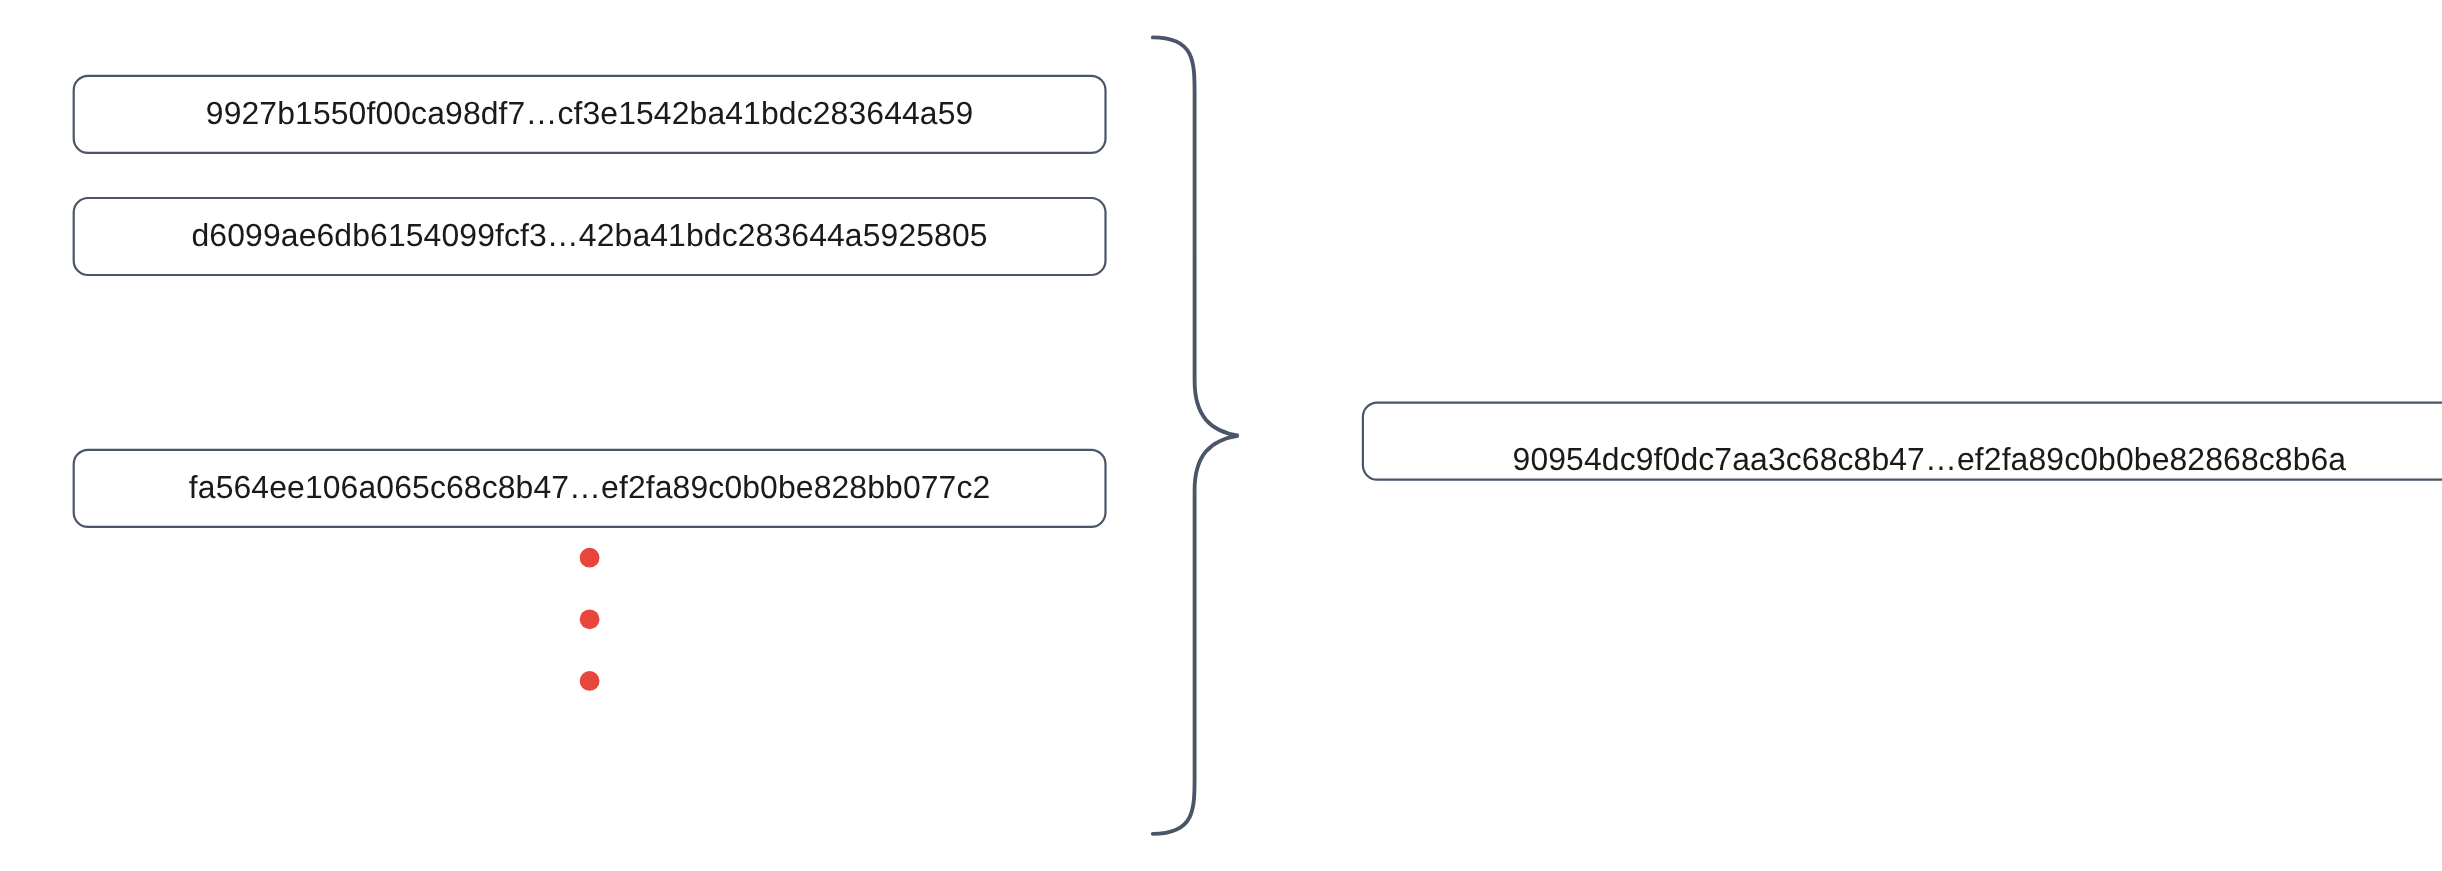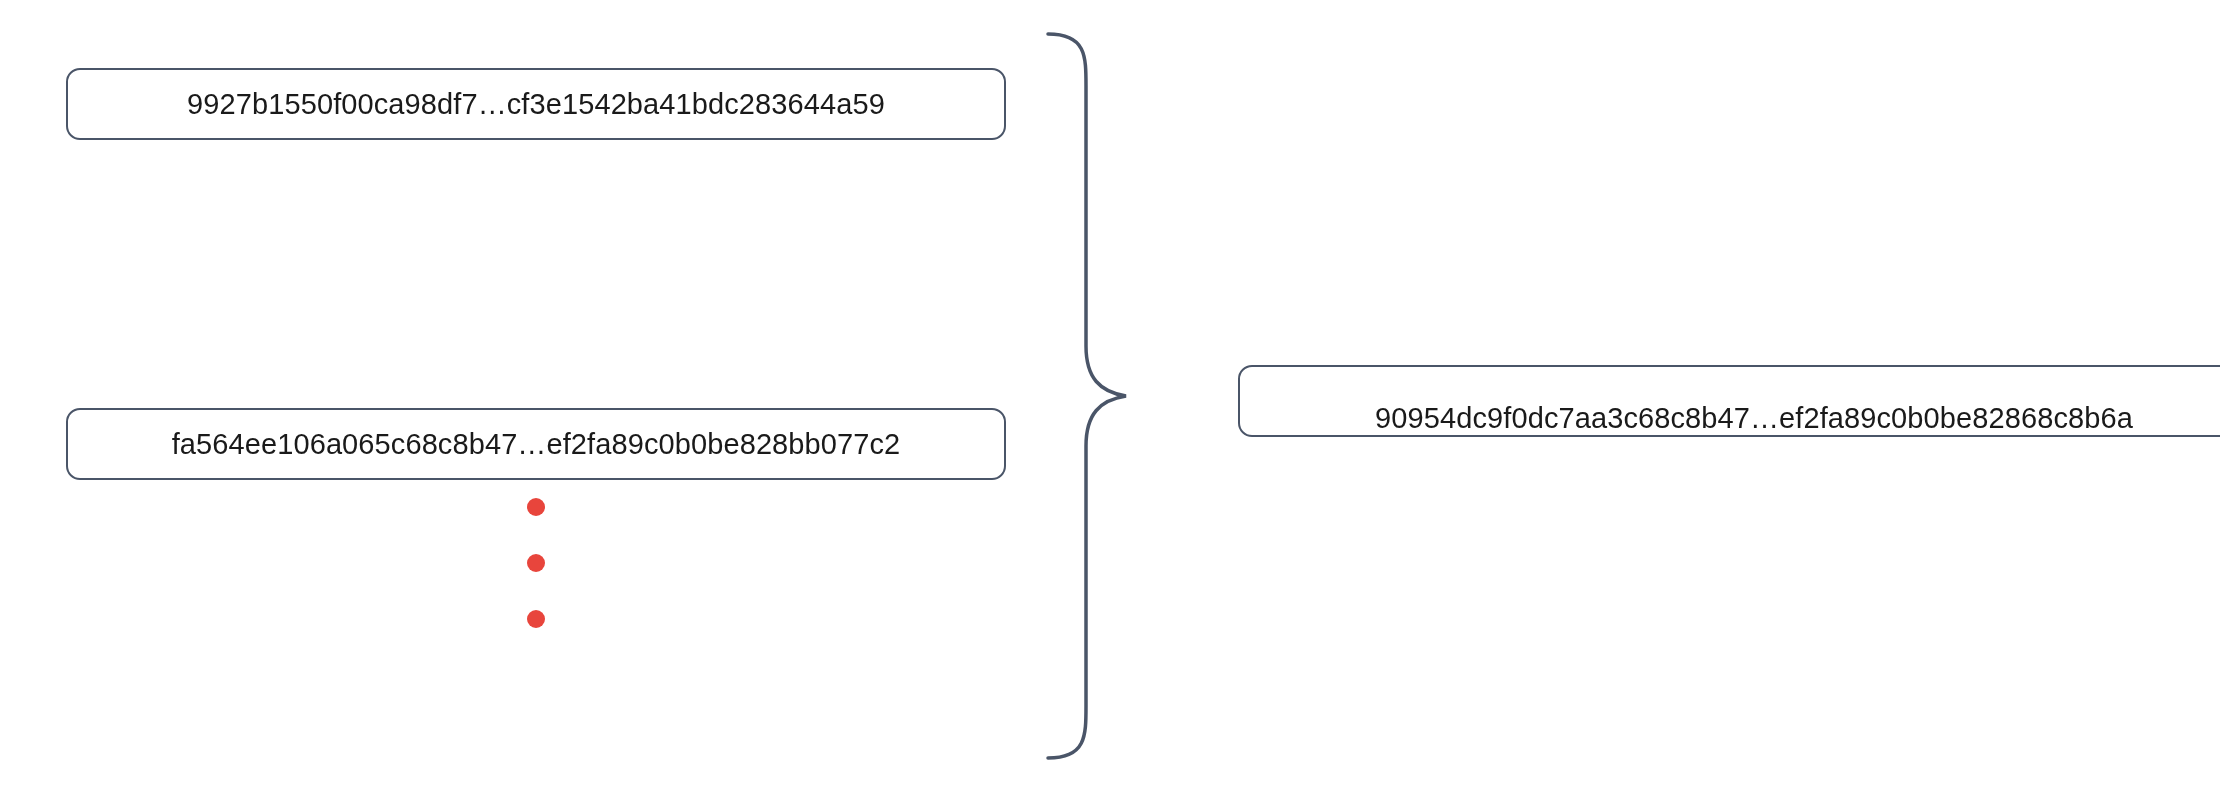--- a/index.html
+++ b/index.html
@@ -86,20 +86,23 @@
 </style>
 </head>
 <body>
 
 <div id="canvas">
 
   <div class="hash-box left-box lb0">
     <span>9927b1550f00ca98df7…cf3e1542ba41bdc283644a59</span>
   </div>
 
+  <div class="hash-box left-box lb1">
+    <span>d6099ae6db6154099fcf3…42ba41bdc283644a5925805</span>
+  </div>
 
 
   <div class="hash-box left-box lb3">
     <span>fa564ee106a065c68c8b47…ef2fa89c0b0be828bb077c2</span>
   </div>
 
   <div class="ellipsis">
     <span class="dot"></span>
     <span class="dot"></span>
     <span class="dot"></span>

